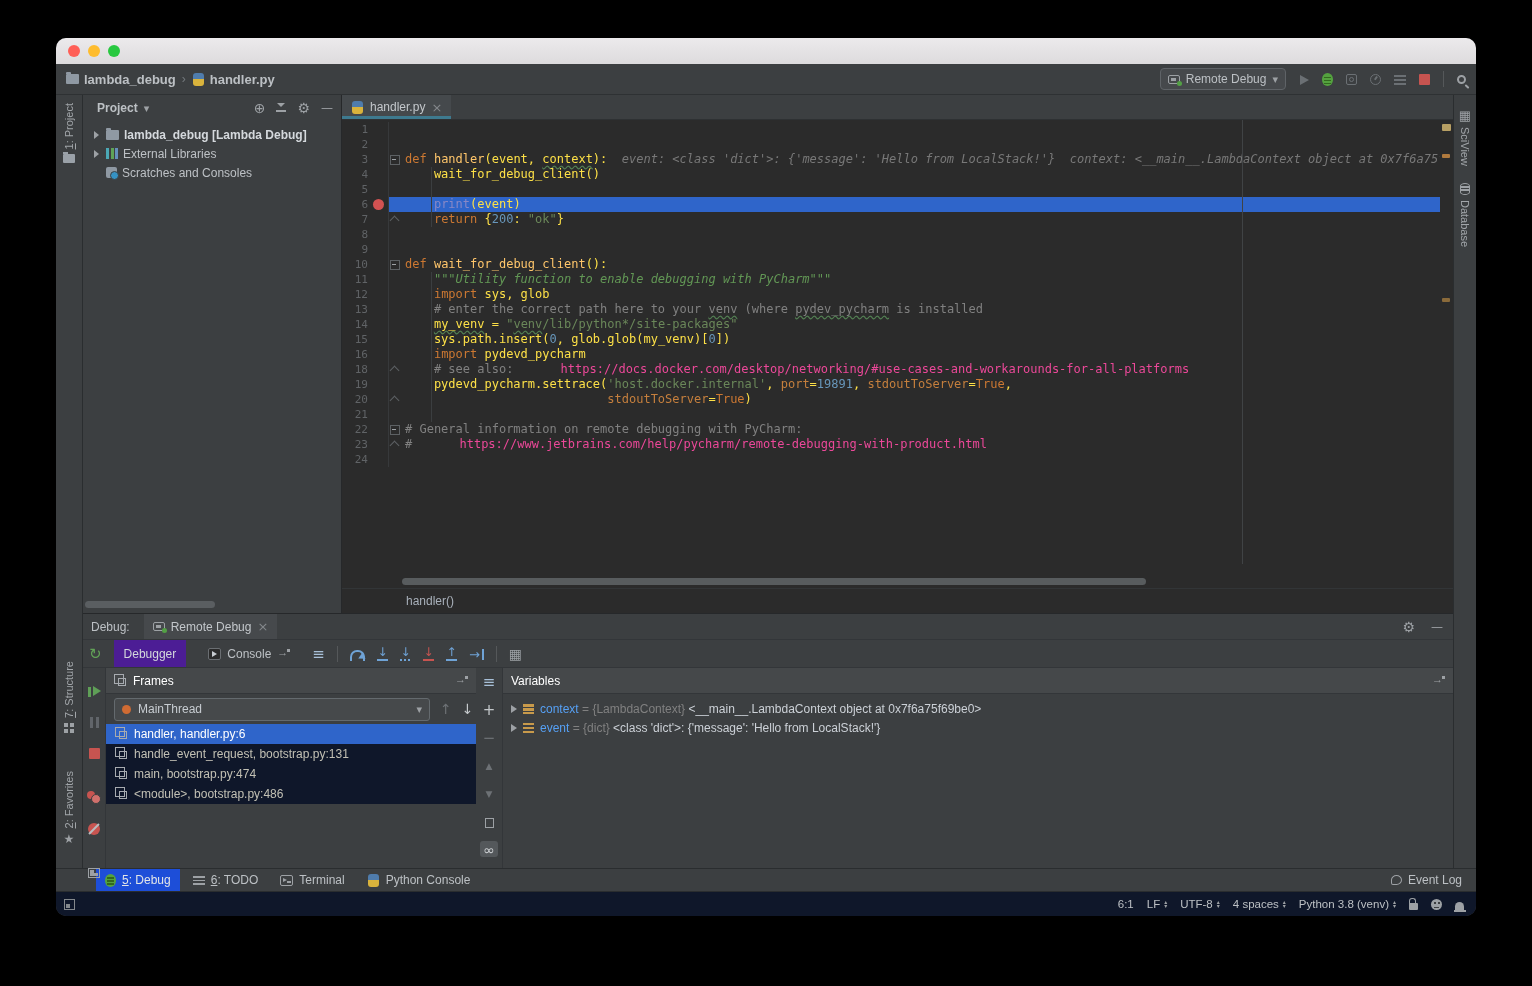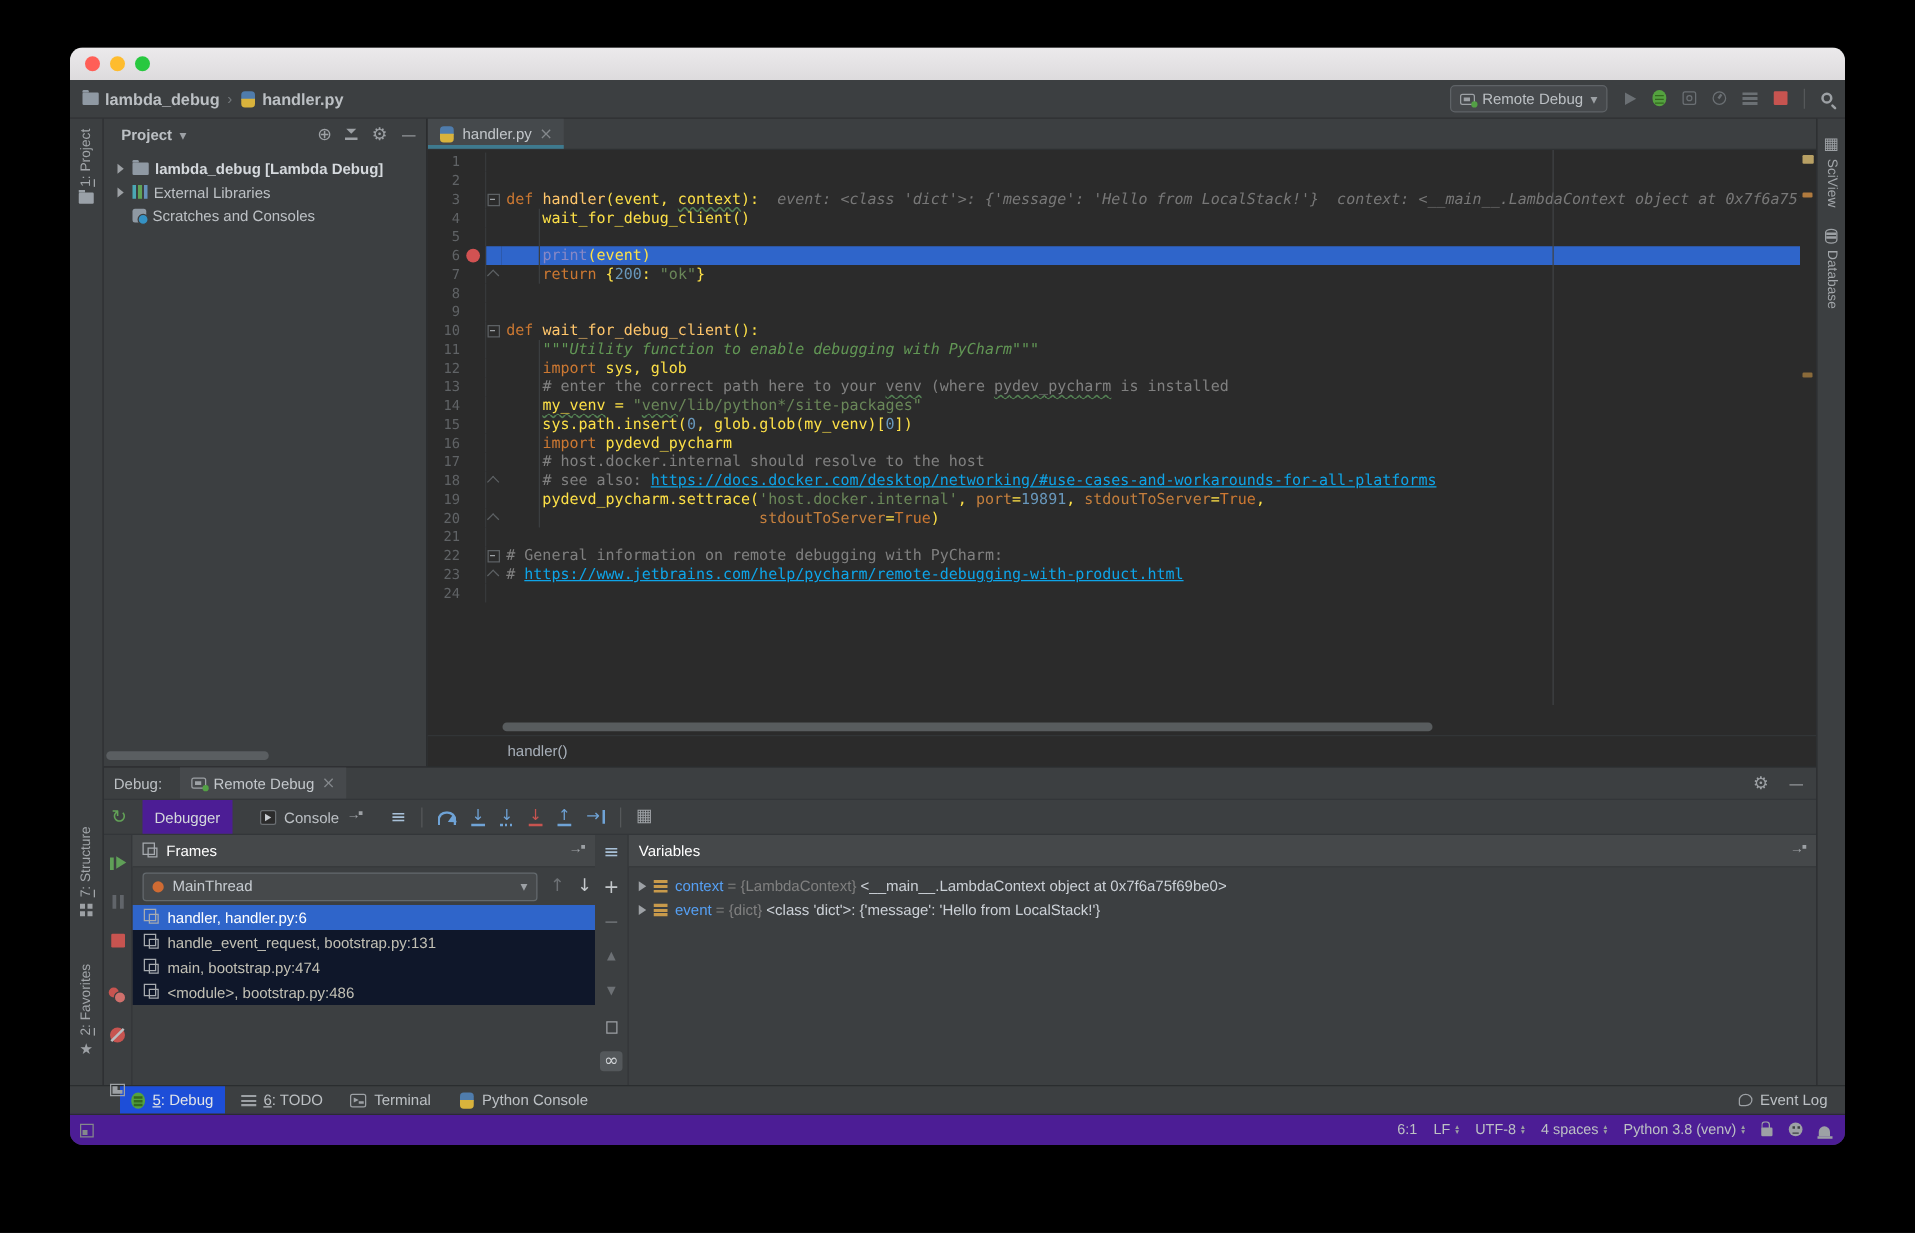--- a/index.html
+++ b/index.html
@@ -65,21 +65,21 @@
   .gb{width:18px;flex:none;position:relative;border-right:1px solid #37393b;}
   .gf{width:12px;flex:none;position:relative;}
   .ct{flex:1;white-space:pre;padding-left:4px;color:#a9b7c6;}
   .code-row.hl .gf,.code-row.hl .ct{background:#2f65ca;}
   .bpdot{position:absolute;left:3px;top:2px;width:11px;height:11px;border-radius:50%;background:#d25252;}
   .foldbox{position:absolute;left:1px;top:3px;width:8px;height:8px;border:1px solid #5d6164;background:#2b2b2b;}
   .foldbox::after{content:"";position:absolute;left:1px;top:3px;width:4px;height:1px;background:#9da1a5;}
   .foldend{position:absolute;left:2px;top:5px;width:6px;height:6px;border-left:1.5px solid #5d6164;border-top:1.5px solid #5d6164;transform:rotate(45deg);}
   .sg-kw{color:#cc7832;} .sg-fn{color:#ffc66b;} .sg-pl{color:#fde047;} .sg-bi{color:#8888c6;}
   .sg-str{color:#6a8759;} .sg-doc{color:#629755;font-style:italic;} .sg-cmt{color:#808080;}
-  .sg-num{color:#6897bb;} .sg-lnk{color:#0ea5e9;text-decoration:underline;}
+  .sg-num{color:#6897bb;} .sg-lnk{color:#ec4899;margin-left:40px;}
   .sg-hint{color:#787878;font-style:italic;}
   .sg-kwa{color:#c57f3d;}
   .sg-sp{text-decoration-line:underline;text-decoration-style:wavy;text-decoration-color:#538153;text-underline-offset:2px;}
   .indent-guide{position:absolute;width:1px;background:#3b3e40;}
   .margin-guide{position:absolute;left:900px;top:0;bottom:24px;width:1px;background:#404345;}
   .stripebar{position:absolute;right:0;top:0;bottom:0;width:13px;background:#2b2b2b;}
   .stripe-mark{position:absolute;left:2px;border-radius:1px;}
   .ed-hscroll{position:absolute;left:60px;bottom:3px;width:744px;height:7px;border-radius:4px;background:#585c5e;}
   .ebc{height:24px;flex:none;background:#2b2b2b;border-top:1px solid #323537;display:flex;align-items:center;
     padding-left:64px;color:#a8b0ba;font-size:12px;}
@@ -125,21 +125,21 @@
   .vexp{width:0;height:0;border-left:6px solid #9da1a5;border-top:4.5px solid transparent;border-bottom:4.5px solid transparent;flex:none;}
   .vname{color:#56a0f4;} .vdim{color:#808080;} .vval{color:#ccd1d7;}
 
   
   .bottombar{height:22px;flex:none;background:#3c3f41;border-top:1px solid #2a2d2f;display:flex;align-items:center;
     padding:0 14px 0 40px;gap:4px;font-size:12px;color:#bcc0c4;}
   .bb-item{display:flex;align-items:center;gap:6px;height:22px;padding:0 9px;}
   .bb-item.active{background:#1d4ed8;color:#e2e5e8;}
   .bb-spacer{flex:1;}
   .bb-right{display:flex;align-items:center;gap:6px;}
-  .statusbar{height:24px;flex:none;background:#4c1d95;border-top:1px solid #2a2d2f;display:flex;align-items:center;
+  .statusbar{height:24px;flex:none;background:#0f172a;border-top:1px solid #2a2d2f;display:flex;align-items:center;
     padding:0 12px 0 8px;font-size:11.5px;color:#bcc0c4;gap:16px;}
   .sb-spacer{flex:1;}
   .sbi{display:flex;align-items:center;gap:4px;}
   .updown{display:inline-flex;flex-direction:column;line-height:4px;font-size:6px;color:#9da1a5;}
   .sb-icons{display:flex;align-items:center;gap:13px;}
   u{text-decoration:underline;}
 
   
   .gi{font-family:"DejaVu Sans",sans-serif;font-style:normal;line-height:1;display:inline-block;vertical-align:middle;}
   .i{display:inline-block;vertical-align:middle;position:relative;flex:none;box-sizing:border-box;}
@@ -428,26 +428,20 @@
                     <span class="gf"></span>
                     <span class="ct"><span class="sg-pl">    sys.path.insert(</span><span class="sg-num">0</span><span class="sg-pl">, glob.glob(my_venv)[</span><span class="sg-num">0</span><span class="sg-pl">])</span></span>
                   </div>
                   <div class="code-row">
                     <span class="gn">16</span>
                     <span class="gb"></span>
                     <span class="gf"></span>
                     <span class="ct"><span class="sg-pl">    </span><span class="sg-kw">import </span><span class="sg-pl">pydevd_pycharm</span></span>
                   </div>
                   <div class="code-row">
-                    <span class="gn">17</span>
-                    <span class="gb"></span>
-                    <span class="gf"></span>
-                    <span class="ct"><span class="sg-pl">    </span><span class="sg-cmt"># host.docker.internal should resolve to the host</span></span>
-                  </div>
-                  <div class="code-row">
                     <span class="gn">18</span>
                     <span class="gb"></span>
                     <span class="gf">
                       <span class="foldend"></span>
                     </span>
                     <span class="ct"><span class="sg-pl">    </span><span class="sg-cmt"># see also: </span><span class="sg-lnk">https://docs.docker.com/desktop/networking/#use-cases-and-workarounds-for-all-platforms</span></span>
                   </div>
                   <div class="code-row">
                     <span class="gn">19</span>
                     <span class="gb"></span>

